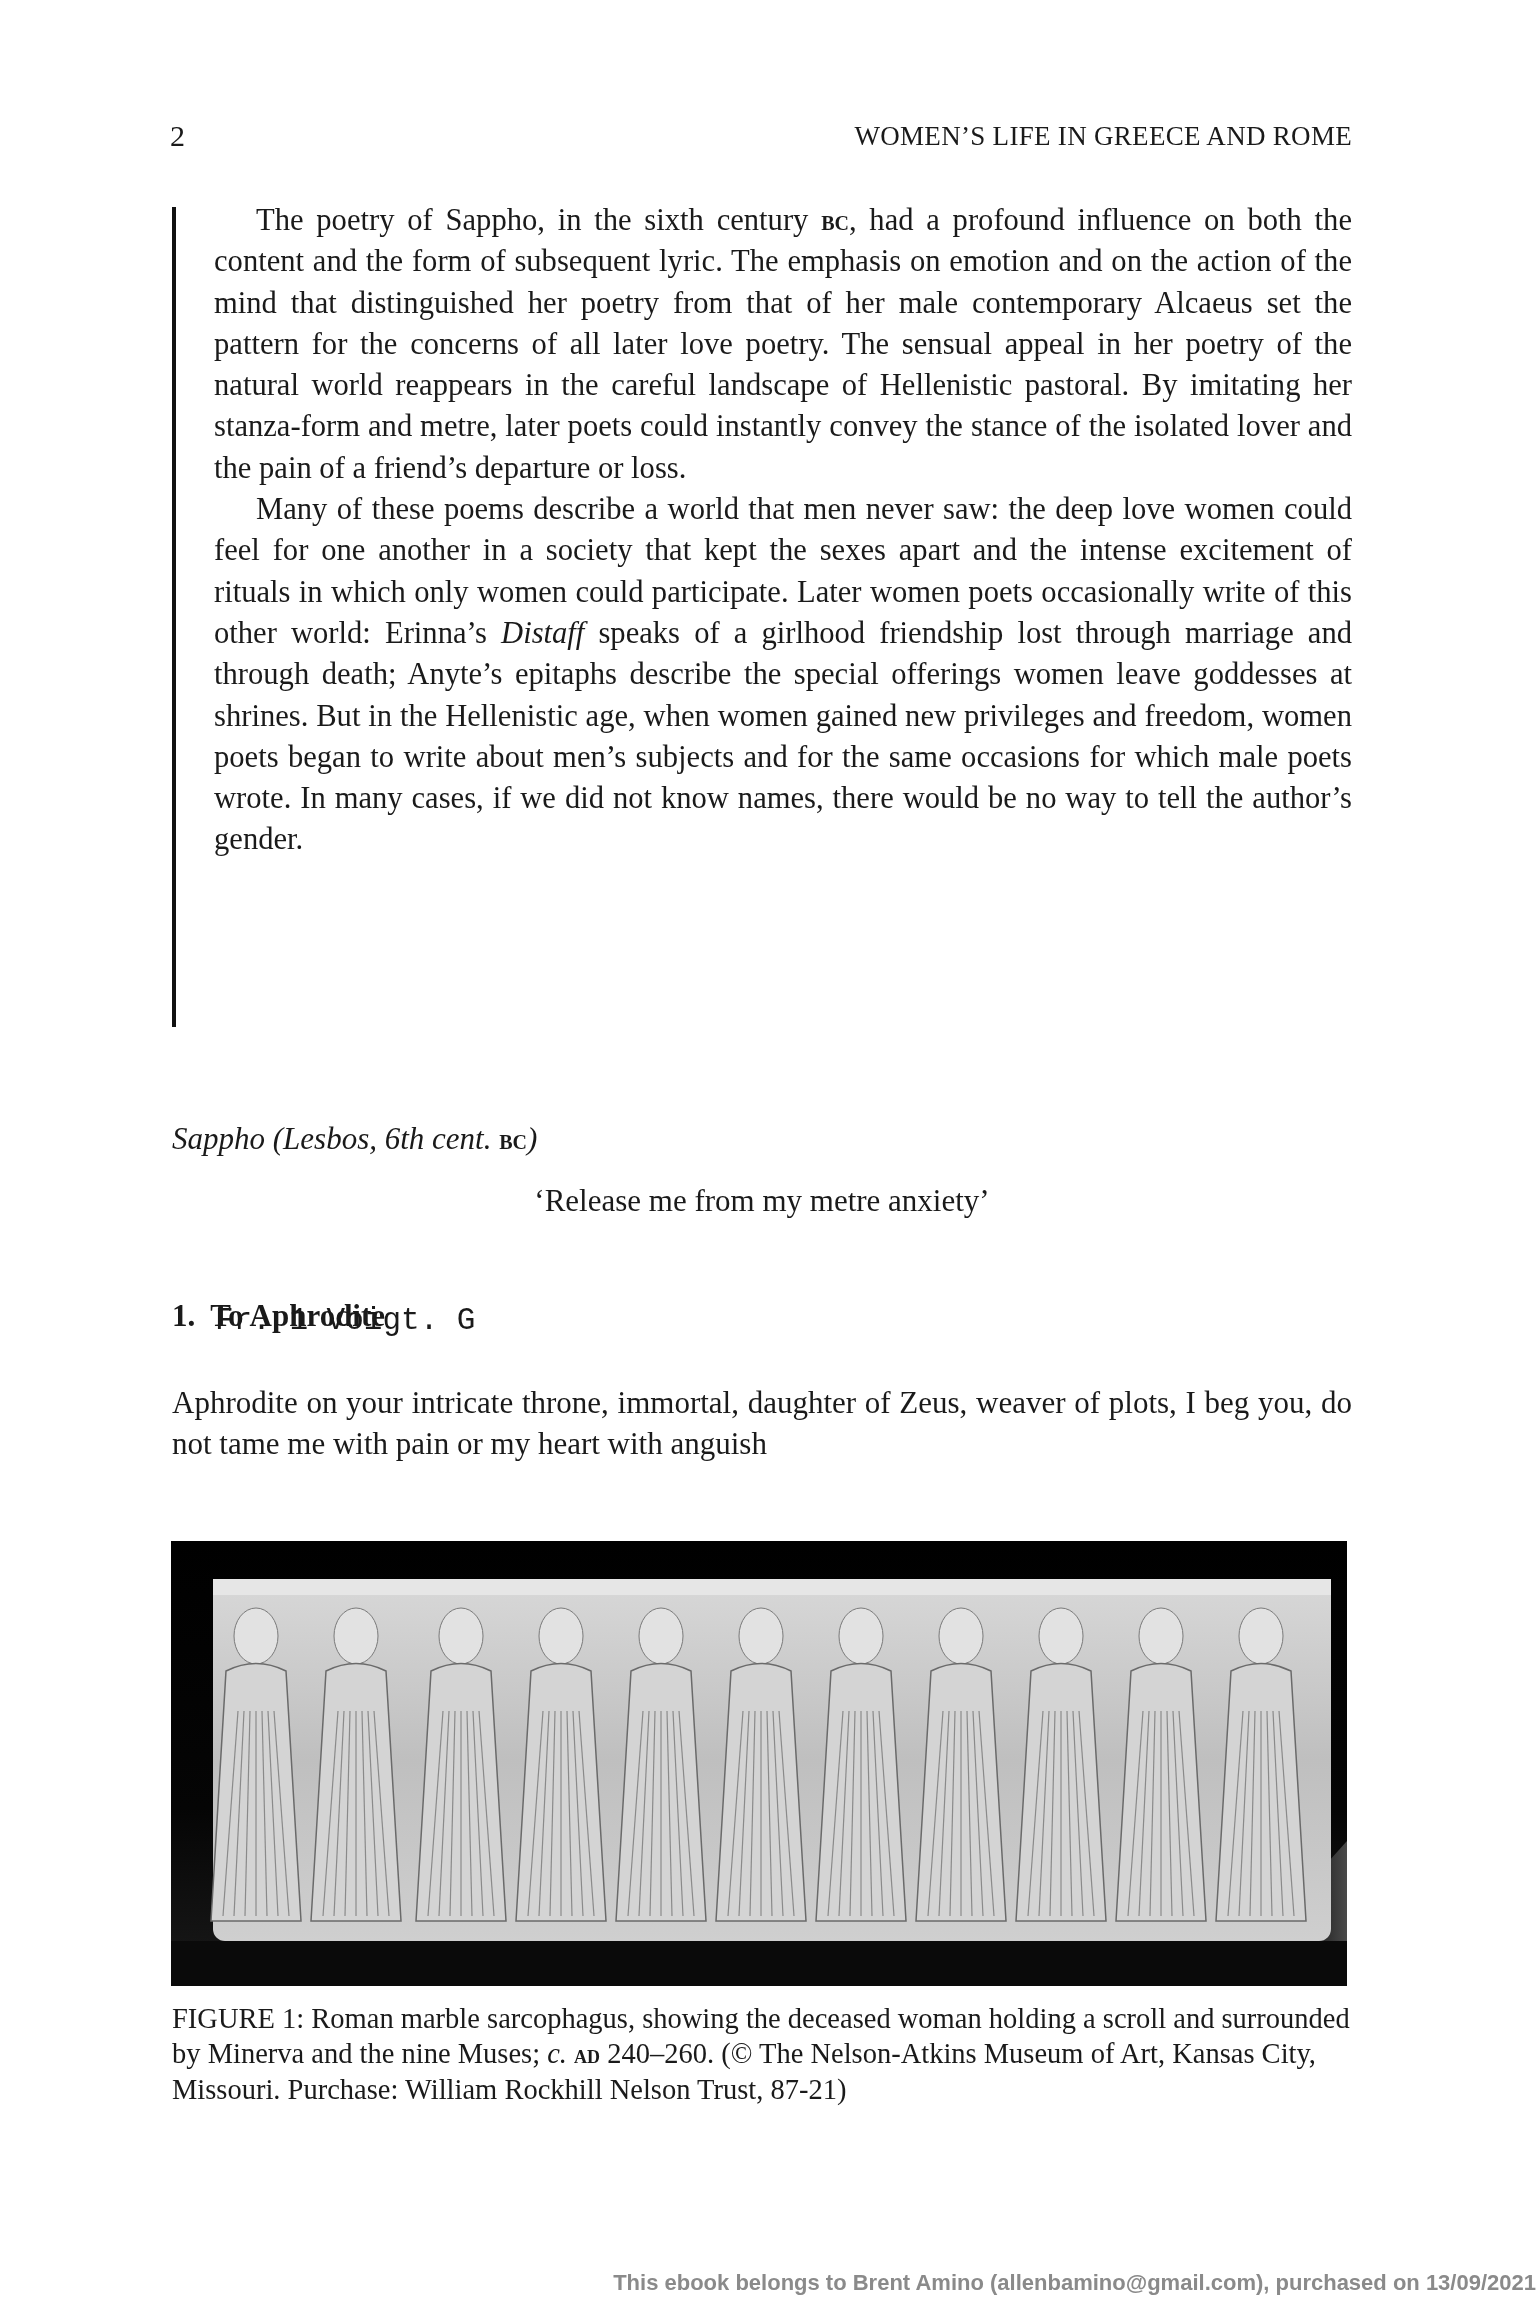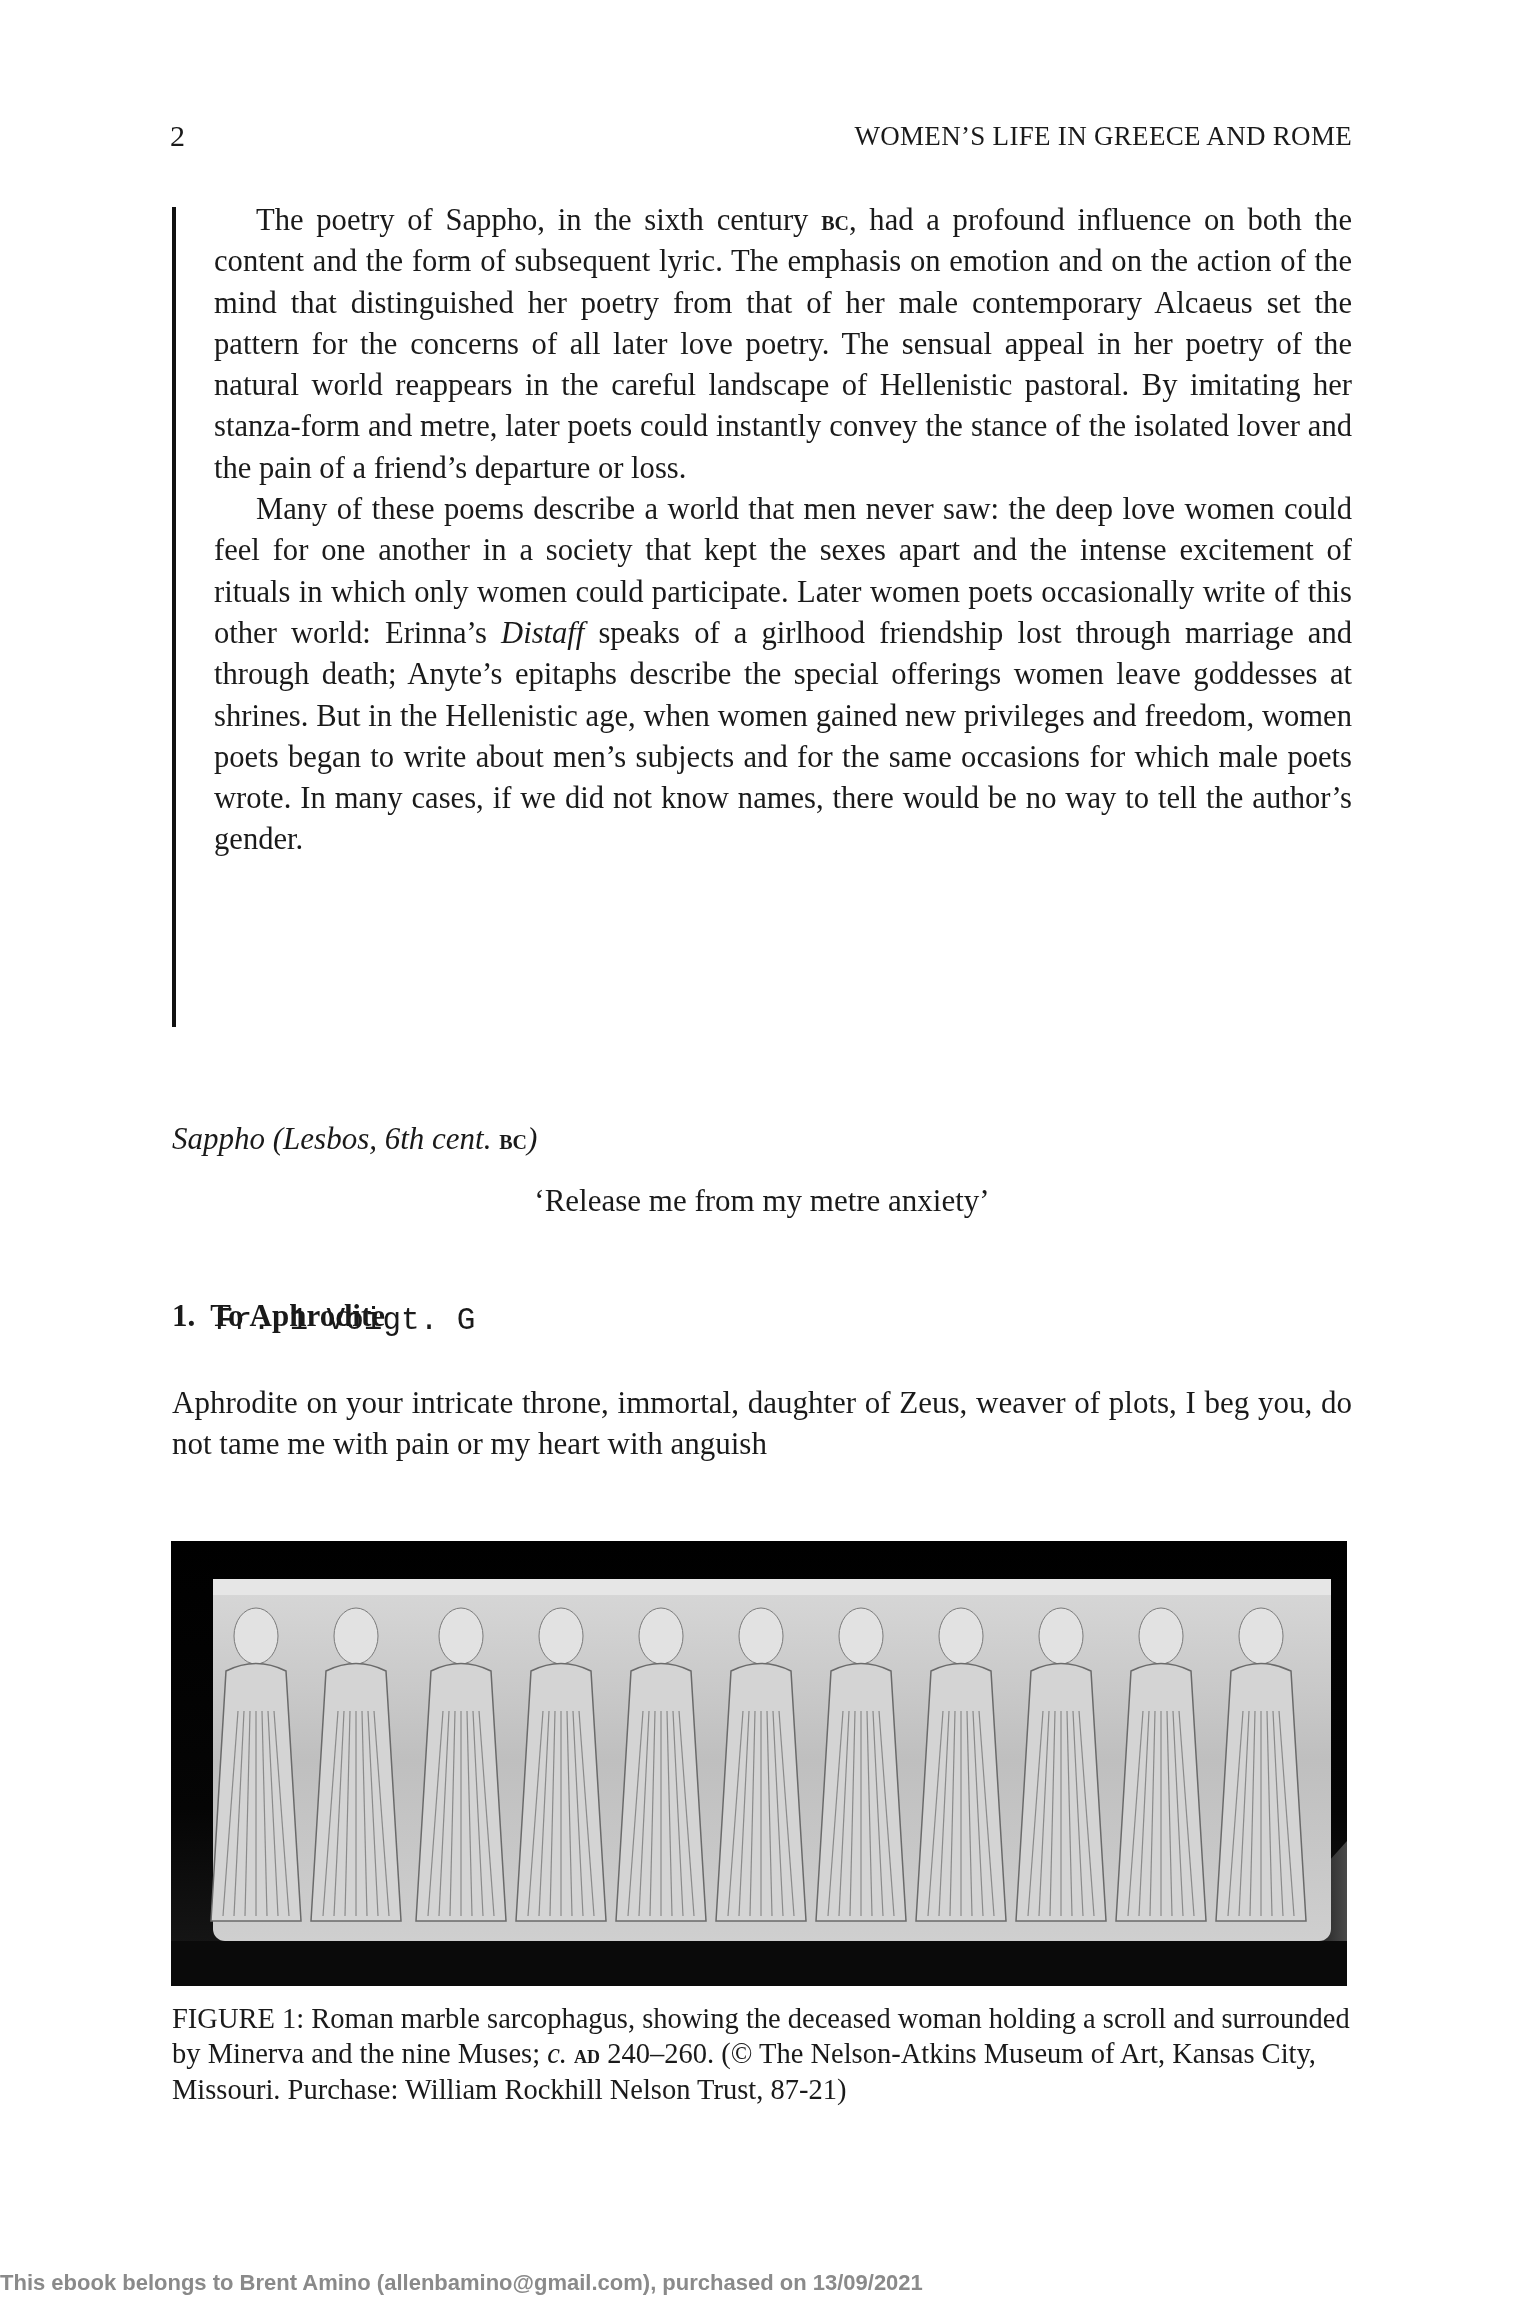--- a/index.html
+++ b/index.html
@@ -26,21 +26,21 @@
     .poem-src { left: 215px; top: 1301px; font-size: 31px; line-height: 40px; font-family: Liberation Mono, monospace; }
     .poem-text { left: 172px; top: 1382px; width: 1180px; font-size: 31px; line-height: 41px; text-align: justify; }
     .figure {
       left: 171px; top: 1541px; width: 1176px; height: 445px;
       background: linear-gradient(180deg, #000 0%, #050505 60%, #1a1a1a 100%);
       overflow: hidden;
     }
     .figure svg { display: block; }
     .caption { left: 172px; top: 2001px; width: 1180px; font-size: 28.5px; line-height: 35px; }
     .watermark {
-      left: 0; width: 1536px; top: 2268px; text-align: left;
+      left: 0; width: 1536px; top: 2268px; text-align: right;
       font-family: "Liberation Sans", "DejaVu Sans", sans-serif;
       font-weight: bold; font-size: 22px; color: #8a8a8a; line-height: 30px;
     }
   </style>
 </head>
 <body>
 
 <div class="abs page-num">2</div>
 <div class="abs running-head">WOMEN’S LIFE IN GREECE AND ROME</div>
 

